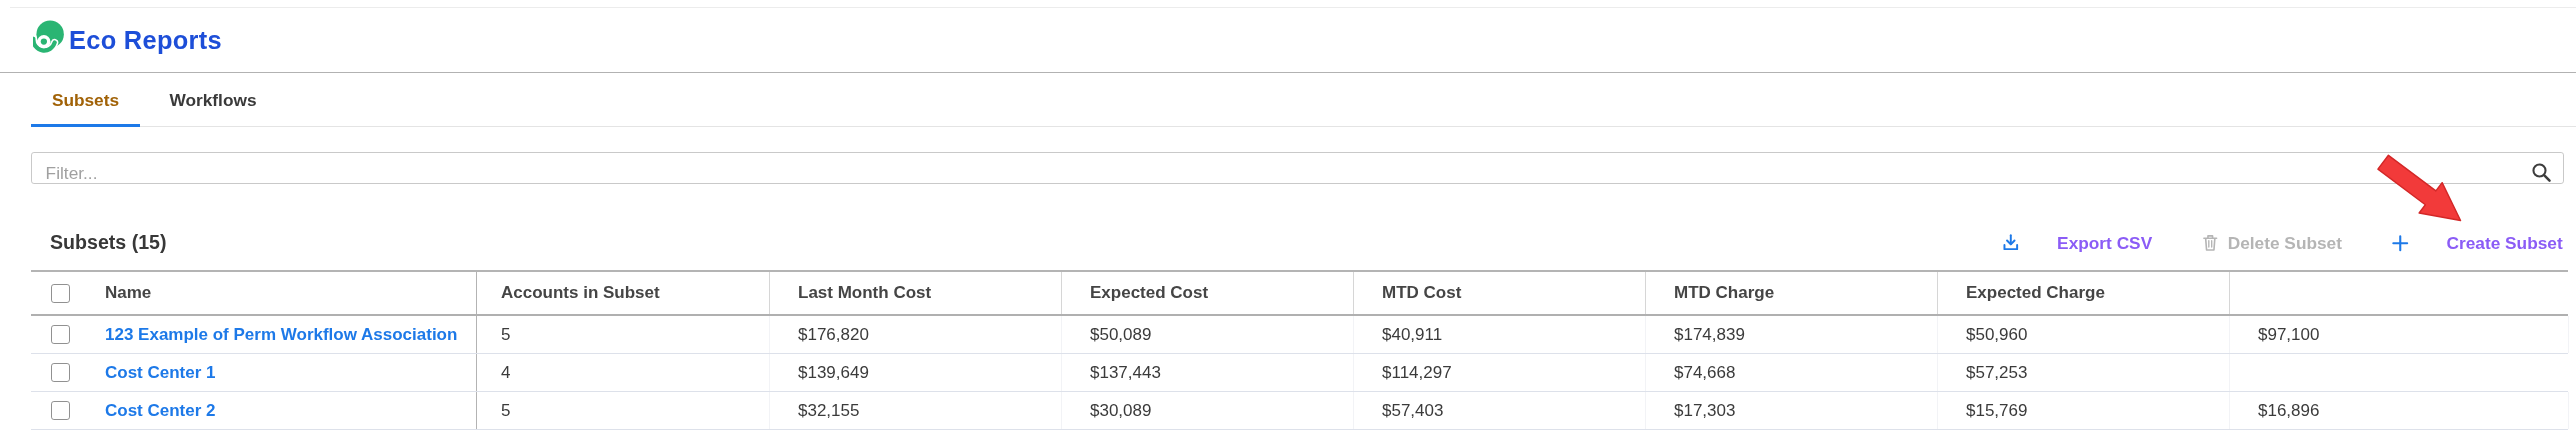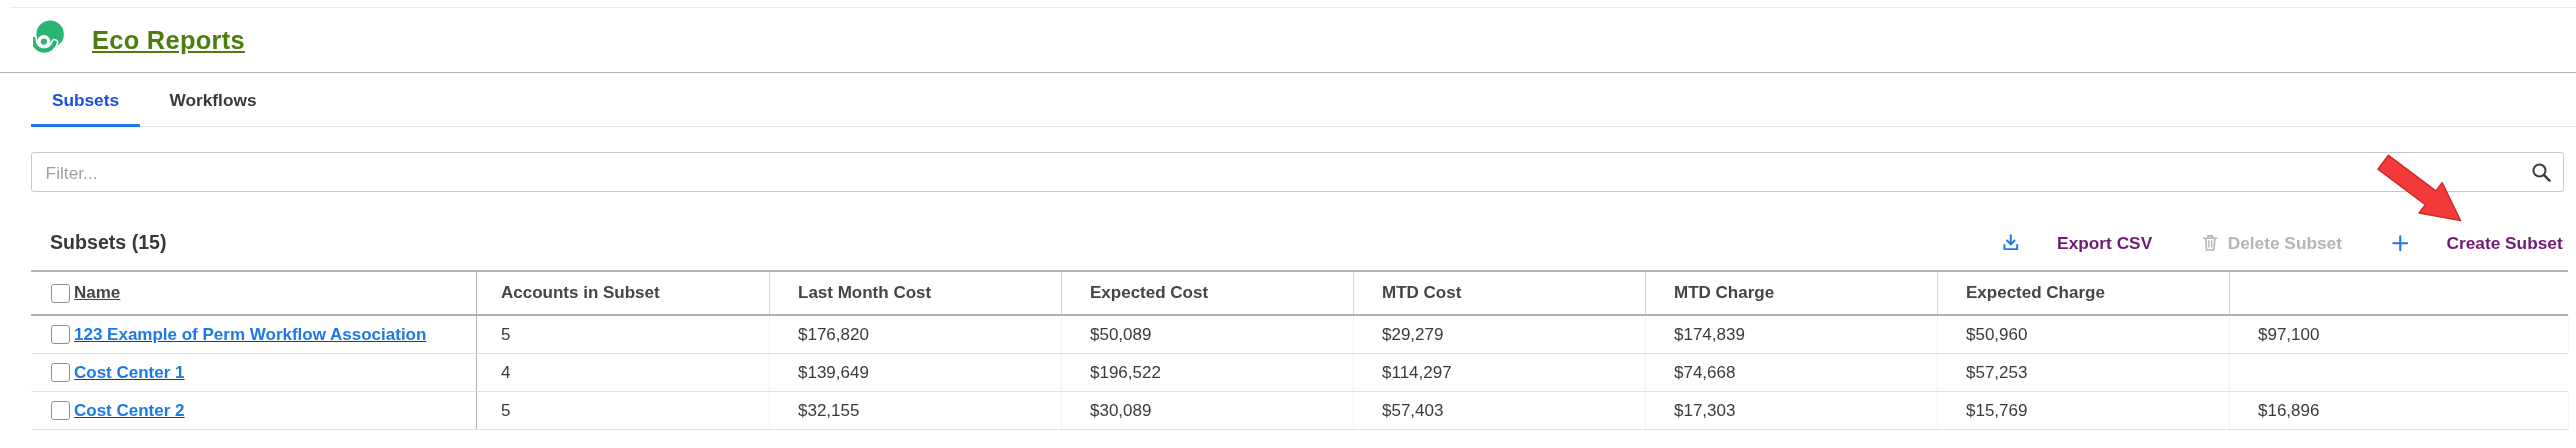--- a/index.html
+++ b/index.html
@@ -5,56 +5,56 @@
   html,body{margin:0;padding:0;background:#fff;}
   body{width:2576px;height:448px;position:relative;overflow:hidden;
        font-family:"Liberation Sans","DejaVu Sans",sans-serif;color:#3b3b3b;}
 
   .top-hairline{position:absolute;top:7px;left:10.4px;right:0;height:1.2px;background:#ececec;}
 
   
   .app-header{position:absolute;top:8px;left:0;right:0;height:64px;
               border-bottom:1.7px solid #b2b2b2;display:flex;align-items:center;}
   .logo{position:absolute;left:33px;top:11px;width:32px;height:36px;}
-  .app-title{position:absolute;left:92px;top:0;height:64px;display:flex;align-items:center;
-             font-size:25.4px;font-weight:bold;color:#4d7c0f;letter-spacing:0.3px;text-decoration:underline;}
+  .app-title{position:absolute;left:69px;top:0;height:64px;display:flex;align-items:center;
+             font-size:25.4px;font-weight:bold;color:#1d4ed8;letter-spacing:0.3px;}
 
   
   .tabs{position:absolute;top:73px;left:0;right:0;height:54px;}
   .tabs-underline{position:absolute;bottom:0;left:31px;right:0;height:1.2px;background:#e4e4e4;}
   .tab{position:absolute;top:0;height:54px;display:flex;align-items:center;justify-content:center;
        font-size:17.3px;font-weight:bold;cursor:pointer;}
-  .tab.t0{left:31px;width:109px;color:#1d4ed8;}
+  .tab.t0{left:31px;width:109px;color:#a16207;}
   .tab.t1{left:140px;width:146px;color:#3a3a3a;}
   .tab-active-bar{position:absolute;bottom:0;left:31px;width:109px;height:3.5px;background:#1d79e8;z-index:2;}
 
   
-  .filter-wrap{position:absolute;top:152px;left:31px;width:2533px;height:40px;
+  .filter-wrap{position:absolute;top:152px;left:31px;width:2533px;height:32px;
                border:1.2px solid #c9c9c9;border-radius:2.9px;background:#fff;box-sizing:border-box;}
   .filter-input{position:absolute;left:11.6px;top:0;height:38px;width:2472px;border:none;outline:none;
                 font-size:17.3px;color:#3b3b3b;font-family:inherit;background:transparent;}
   .filter-input::placeholder{color:#a0a0a0;opacity:1;}
   .search-icon{position:absolute;right:10.4px;top:7.5px;width:23px;height:23px;cursor:pointer;}
 
   
   .list-heading{position:absolute;left:50px;top:231px;font-size:19.6px;font-weight:bold;color:#383838;}
   .toolbar{position:absolute;right:13.3px;top:228px;height:30px;display:flex;align-items:center;gap:49px;}
   .tool-btn{display:flex;align-items:center;gap:8px;font-size:17.3px;font-weight:bold;cursor:pointer;white-space:nowrap;}
-  .tool-btn.blue{color:#701a75;gap:37px;}
+  .tool-btn.blue{color:#8b5cf6;gap:37px;}
   .tool-btn.disabled{color:#b5b5b5;cursor:default;}
 
   
   .subsets-table{position:absolute;top:270px;left:31px;width:2537px;}
   .trow{display:grid;grid-template-columns:446px 293px 292px 292px 292px 292px 292px 339px;
         align-items:center;box-sizing:border-box;}
   .thead{height:46px;border-top:2.9px solid #b4b4b4;border-bottom:2.3px solid #b0b0b0;
          font-weight:bold;color:#454545;font-size:17px;}
   .tbody-row{height:38px;border-bottom:1.2px solid #dde1ea;font-size:17px;color:#3b3b3b;}
   .cell{height:100%;display:flex;align-items:center;box-sizing:border-box;padding-left:28px;}
-  .cell.name{padding-left:20px;gap:4px;border-right:1.7px solid #b3b3b3;text-decoration:underline;}
+  .cell.name{padding-left:20px;gap:35px;border-right:1.7px solid #b3b3b3;}
   .thead .cell{border-right:1.2px solid #d6d6d6;}
   .thead .cell.name{border-right:1.7px solid #b3b3b3;}
   .tbody-row .cell{border-right:1.2px solid #f2f3f6;text-align:center;}
   .tbody-row .cell.name{border-right:1.7px solid #b3b3b3;}
   .cell.acct{padding-left:24px;}
   .name-link{color:#1d79e8;font-weight:bold;text-decoration:none;cursor:pointer;}
 
   .checkbox{width:19px;height:19px;border:1.7px solid #919191;border-radius:2.9px;background:#fff;
             box-sizing:border-box;flex:0 0 auto;cursor:pointer;}
 
@@ -134,34 +134,34 @@
   </div>
 
   <div class="trow tbody-row">
     <div class="cell name">
       <div class="checkbox"></div>
       <span class="name-link">123 Example of Perm Workflow Association</span>
     </div>
     <div class="cell acct">5</div>
     <div class="cell">$176,820</div>
     <div class="cell">$50,089</div>
-    <div class="cell">$29,279</div>
+    <div class="cell">$40,911</div>
     <div class="cell">$174,839</div>
     <div class="cell">$50,960</div>
     <div class="cell">$97,100</div>
   </div>
 
   <div class="trow tbody-row">
     <div class="cell name">
       <div class="checkbox"></div>
       <span class="name-link">Cost Center 1</span>
     </div>
     <div class="cell acct">4</div>
     <div class="cell">$139,649</div>
-    <div class="cell">$196,522</div>
+    <div class="cell">$137,443</div>
     <div class="cell">$114,297</div>
     <div class="cell">$74,668</div>
     <div class="cell">$57,253</div>
   </div>
 
   <div class="trow tbody-row">
     <div class="cell name">
       <div class="checkbox"></div>
       <span class="name-link">Cost Center 2</span>
     </div>

